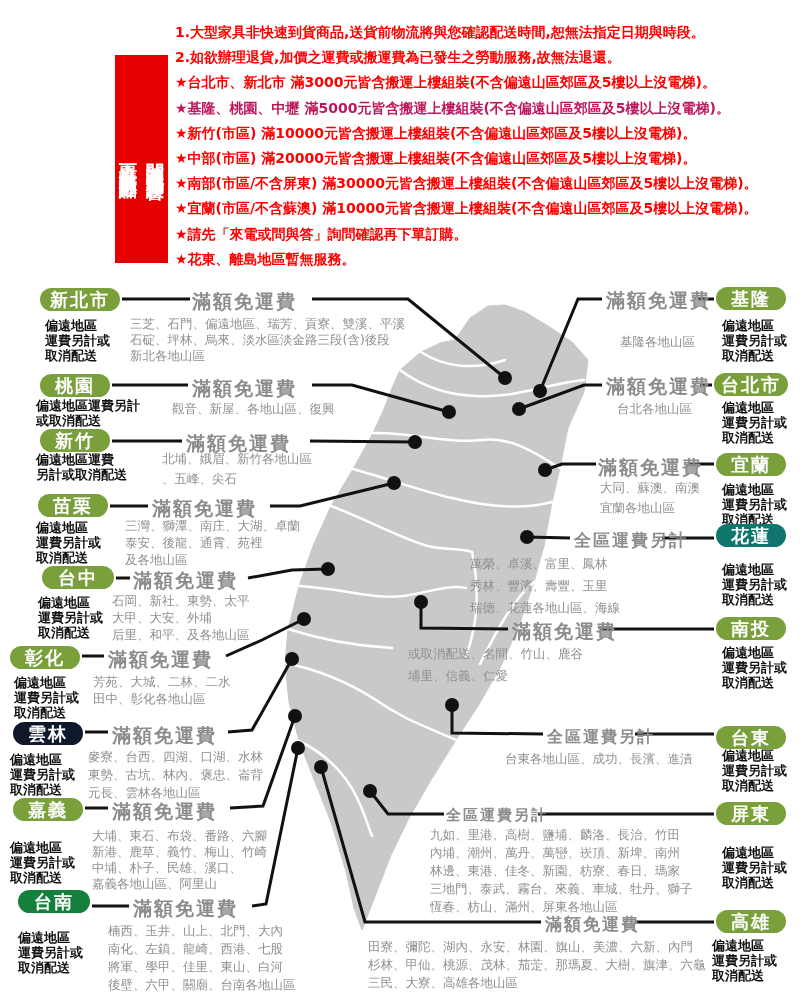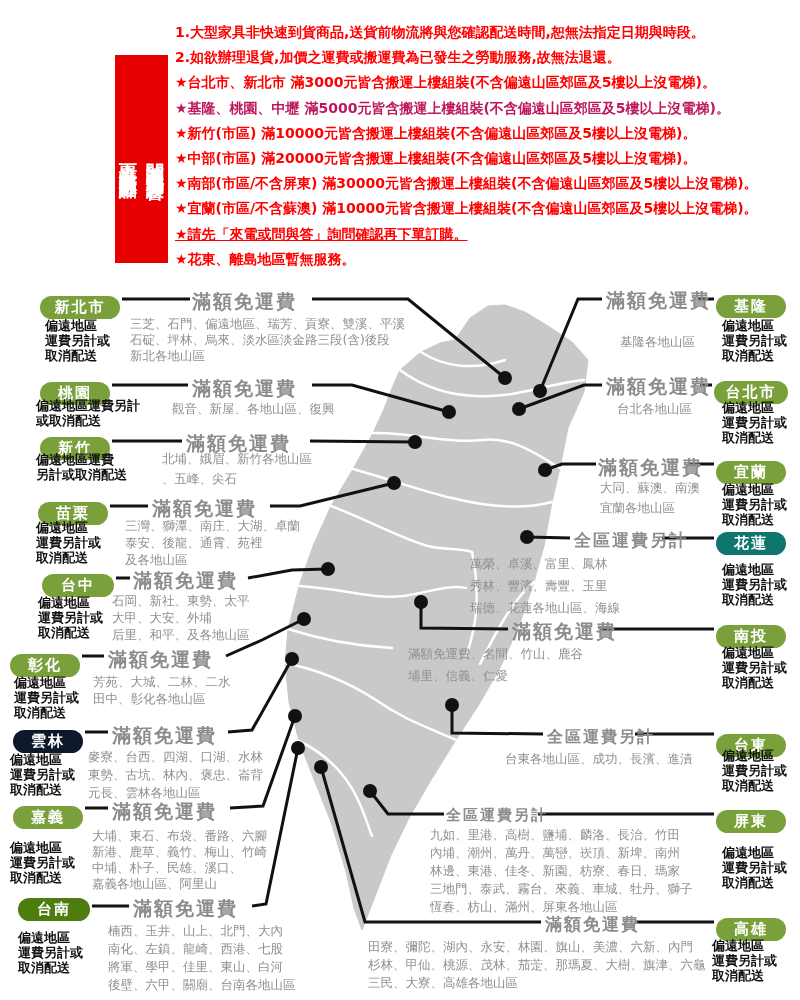--- a/index.html
+++ b/index.html
@@ -5,22 +5,22 @@
   html,body{margin:0;padding:0;background:#fff;}
   .page{position:relative;width:800px;height:1000px;background:#fff;overflow:hidden;
         font-family:"DejaVu Sans",sans-serif;}
   .banner{position:absolute;left:115px;top:55px;width:53px;height:208px;background:#e60000;
           display:flex;flex-direction:row;justify-content:center;align-items:center;gap:3px;}
   .bcol{writing-mode:vertical-rl;text-orientation:upright;color:#fff;font-weight:bold;
         font-size:18px;letter-spacing:2px;line-height:24px;}
   .notice{position:absolute;left:175px;color:#f00;font-weight:bold;font-size:14px;
           white-space:nowrap;}
   .pill{position:absolute;height:23px;border-radius:12px;color:#fff;font-weight:bold;
-        font-size:15px;display:flex;align-items:center;justify-content:center;
-        letter-spacing:2px;box-sizing:border-box;margin-top:8px;}
+        font-size:18px;display:flex;align-items:center;justify-content:center;
+        letter-spacing:2px;box-sizing:border-box;}
   .fee{position:absolute;font-weight:bold;font-size:19px;letter-spacing:2px;white-space:nowrap;}
   .note{position:absolute;font-weight:bold;font-size:13px;line-height:15px;white-space:nowrap;}
   .list{position:absolute;font-size:12.5px;white-space:nowrap;}
   svg{position:absolute;left:0;top:280px;}
 </style>
 </head>
 <body>
 
 <div class="page">
   <div class="banner" style="background: rgb(230, 0, 0);">
@@ -29,21 +29,21 @@
   </div>
   <div id="notices">
       <div class="notice" style="top: 24px; color: rgb(255, 0, 0);">1.大型家具非快速到貨商品,送貨前物流將與您確認配送時間,恕無法指定日期與時段。</div>
       <div class="notice" style="top: 49.2px; color: rgb(255, 0, 0);">2.如欲辦理退貨,加價之運費或搬運費為已發生之勞動服務,故無法退還。</div>
       <div class="notice" style="top: 74.4px; color: rgb(255, 0, 0);">★台北市、新北市 滿3000元皆含搬運上樓組裝(不含偏遠山區郊區及5樓以上沒電梯)。</div>
       <div class="notice" style="top: 99.6px; color: #be185d; text-align: right;">★基隆、桃園、中壢 滿5000元皆含搬運上樓組裝(不含偏遠山區郊區及5樓以上沒電梯)。</div>
       <div class="notice" style="top: 124.8px; color: rgb(255, 0, 0);">★新竹(市區) 滿10000元皆含搬運上樓組裝(不含偏遠山區郊區及5樓以上沒電梯)。</div>
       <div class="notice" style="top: 150px; color: rgb(255, 0, 0);">★中部(市區) 滿20000元皆含搬運上樓組裝(不含偏遠山區郊區及5樓以上沒電梯)。</div>
       <div class="notice" style="top: 175.2px; color: rgb(255, 0, 0);">★南部(市區/不含屏東) 滿30000元皆含搬運上樓組裝(不含偏遠山區郊區及5樓以上沒電梯)。</div>
       <div class="notice" style="top: 200.4px; color: rgb(255, 0, 0);">★宜蘭(市區/不含蘇澳) 滿10000元皆含搬運上樓組裝(不含偏遠山區郊區及5樓以上沒電梯)。</div>
-      <div class="notice" style="top: 225.6px; color: rgb(255, 0, 0); text-decoration: underline;">★請先「來電或問與答」詢問確認再下單訂購。</div>
+      <div class="notice" style="top: 225.6px; color: rgb(255, 0, 0);">★請先「來電或問與答」詢問確認再下單訂購。</div>
       <div class="notice" style="top: 250.8px; color: rgb(255, 0, 0);">★花東、離島地區暫無服務。</div>
     </div>
   <div id="map-holder">
       <svg width="800" height="720" viewBox="0 280 800 720">
         <polygon points="455,340 470,318 488,306 505,305 525,312 548,326 572,342 588,360 584,392 568,428 560,468 552,502 544,546 534,582 519,626 500,668 478,706 456,740 431,780 409,818 391,855 379,886 369,912 362,930 354,908 346,872 331,822 313,777 299,741 289,702 285,663 288,629 299,586 313,546 331,506 353,469 373,433 384,409 392,388 400,370 421,352 440,343" fill="#c9c9c9" stroke="#c9c9c9"></polygon>
         <path d="M421,352 C445,368 475,370 505,360" fill="none" stroke="#fff" stroke-width="2.5" stroke-linecap="round"></path>
         <path d="M400,370 C432,394 472,400 512,394 C545,388 562,382 584,380" fill="none" stroke="#fff" stroke-width="2.5" stroke-linecap="round"></path>
         <path d="M373,433 C410,432 448,444 482,440 C515,436 542,458 560,468" fill="none" stroke="#fff" stroke-width="2.5" stroke-linecap="round"></path>
         <path d="M353,469 C392,480 425,492 452,498 C484,506 522,510 552,502" fill="none" stroke="#fff" stroke-width="2.5" stroke-linecap="round"></path>
         <path d="M331,506 C368,520 400,538 428,546 C444,550 460,548 472,552" fill="none" stroke="#fff" stroke-width="2.5" stroke-linecap="round"></path>
@@ -191,21 +191,21 @@
         <div>偏遠地區</div>
         <div>運費另計或</div>
         <div>取消配送</div>
       </div>
       <div class="list" style="left: 92px; top: 828px; line-height: 16px; color: rgb(143, 143, 143);">
         <div>大埔、東石、布袋、番路、六腳</div>
         <div>新港、鹿草、義竹、梅山、竹崎</div>
         <div>中埔、朴子、民雄、溪口、</div>
         <div>嘉義各地山區、阿里山</div>
       </div>
-      <div class="pill" style="left: 18px; top: 890px; width: 72px; background: #4d7c0f;">台南</div>
+      <div class="pill" style="left: 18px; top: 890px; width: 72px; background: #15803d;">台南</div>
       <div class="fee" style="left: 133px; top: 896px; font-size: 19px; color: rgb(140, 140, 140);">滿額免運費</div>
       <div class="note" style="left: 18px; top: 930px; color: rgb(17, 17, 17);">
         <div>偏遠地區</div>
         <div>運費另計或</div>
         <div>取消配送</div>
       </div>
       <div class="list" style="left: 108px; top: 922px; line-height: 18px; color: rgb(143, 143, 143);">
         <div>楠西、玉井、山上、北門、大內</div>
         <div>南化、左鎮、龍崎、西港、七股</div>
         <div>將軍、學甲、佳里、東山、白河</div>
@@ -255,21 +255,21 @@
         <div>瑞德、花蓮各地山區、海線</div>
       </div>
       <div class="pill" style="left: 716px; top: 617px; width: 70px; background: rgb(122, 160, 60);">南投</div>
       <div class="fee" style="left: 512px; top: 619px; font-size: 19px; color: rgb(140, 140, 140);">滿額免運費</div>
       <div class="note" style="left: 722px; top: 645px; color: rgb(17, 17, 17);">
         <div>偏遠地區</div>
         <div>運費另計或</div>
         <div>取消配送</div>
       </div>
       <div class="list" style="left: 408px; top: 643px; line-height: 22px; color: rgb(143, 143, 143);">
-        <div>滿額免運費、名間、竹山、鹿谷</div>
+        <div>或取消配送、名間、竹山、鹿谷</div>
         <div>埔里、信義、仁愛</div>
       </div>
       <div class="pill" style="left: 716px; top: 726px; width: 70px; background: rgb(122, 160, 60);">台東</div>
       <div class="fee" style="left: 547px; top: 727px; font-size: 16px; color: rgb(140, 140, 140);">全區運費另計</div>
       <div class="note" style="left: 722px; top: 748px; color: rgb(17, 17, 17);">
         <div>偏遠地區</div>
         <div>運費另計或</div>
         <div>取消配送</div>
       </div>
       <div class="list" style="left: 505px; top: 748px; line-height: 22px; color: rgb(143, 143, 143);">

